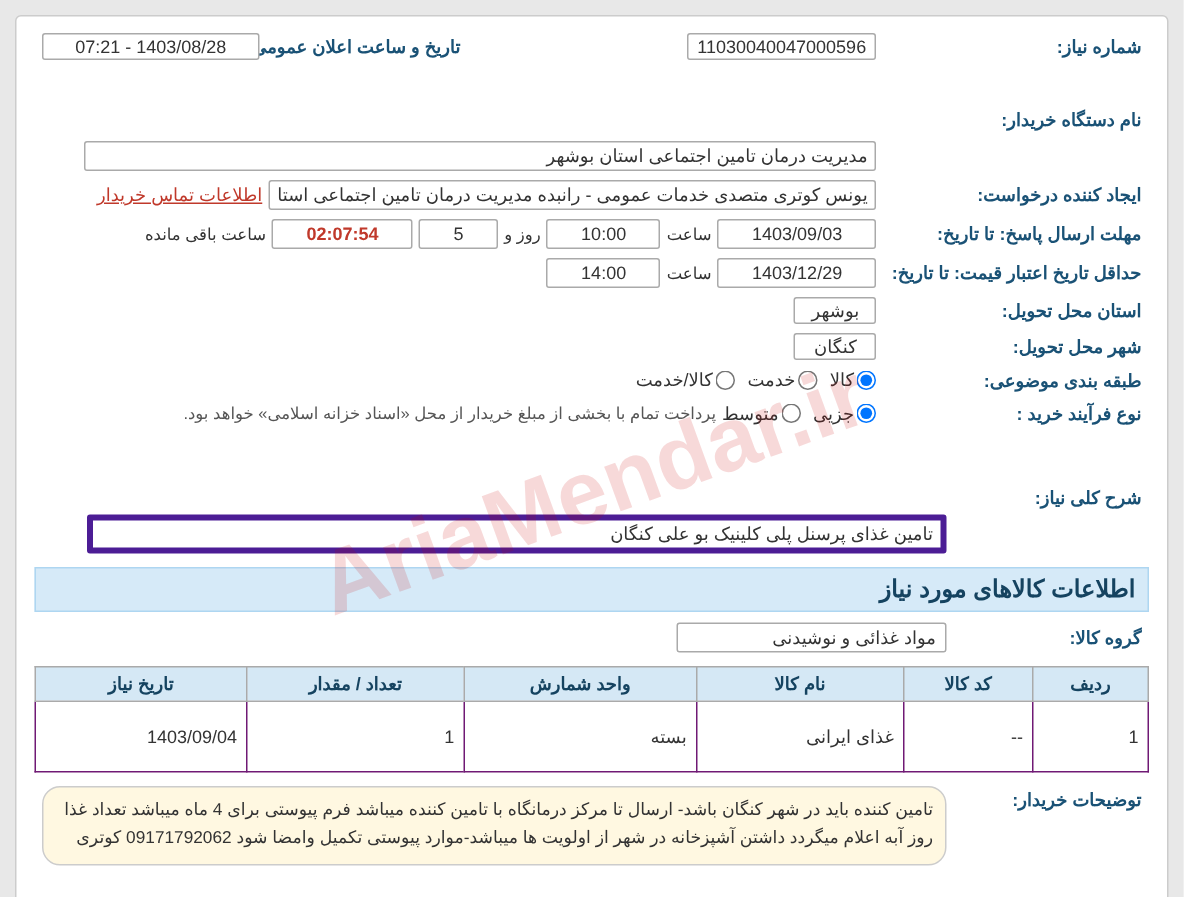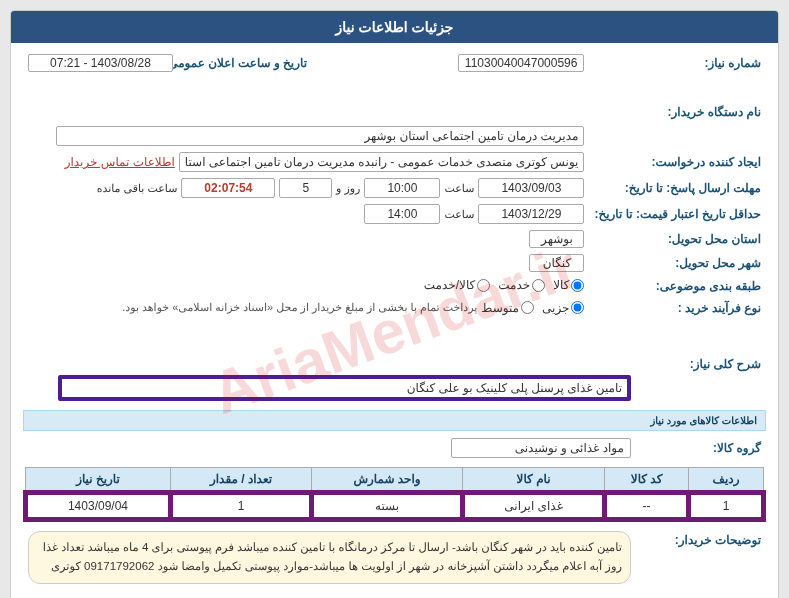--- a/index.html
+++ b/index.html
@@ -88,40 +88,39 @@
       gap: 2px;
       font-size: 12px;
     }
     .section-title {
       background: #d6eaf8;
       border: 1px solid #aed6f1;
       padding: 4px 8px;
       font-weight: bold;
       color: #154360;
       margin: 6px 0 4px 0;
-      font-size: 10px;
+      font-size: 16px;
     }
     .goods-table {
       width: 100%;
       border-collapse: collapse;
       margin-bottom: 6px;
       font-size: 12px;
     }
     .goods-table th {
       background: #d5e8f5;
       border: 1px solid #aaa;
       padding: 4px 6px;
       text-align: center;
       font-weight: bold;
       color: #154360;
     }
     .goods-table td {
-      border: 5px solid #701a75;
-      padding: 4px 6px;
-      text-align: center;
+      border: 1px solid #701a75;
+      padding: 16px 6px;
     }
     .goods-table tr:nth-child(even) td {
       background: #f5f5f5;
     }
     .note-box {
       border: 1px solid #ccc;
       background: #fff8e1;
       padding: 6px 8px;
       font-size: 11.5px;
       line-height: 1.7;
@@ -187,23 +186,20 @@
       min-width: 65px;
       text-align: center;
     }
   </style>
 </head>
 <body>
 
 <div class="page-wrapper">
   <div class="main-card watermark">
     <div class="watermark-text">AriaMendar.ir</div>
-    <div class="card-header">
-      <span>جزئیات اطلاعات نیاز</span>
-    </div>
     <div class="card-body">
 
       <table class="info-table">
         <tbody>
             <tr>
           <td class="label-cell">شماره نیاز:</td>
           <td class="value-cell">
             <div class="row-flex">
               <span class="inline-val">11030040047000596</span>
               <span style="flex:1"></span>

